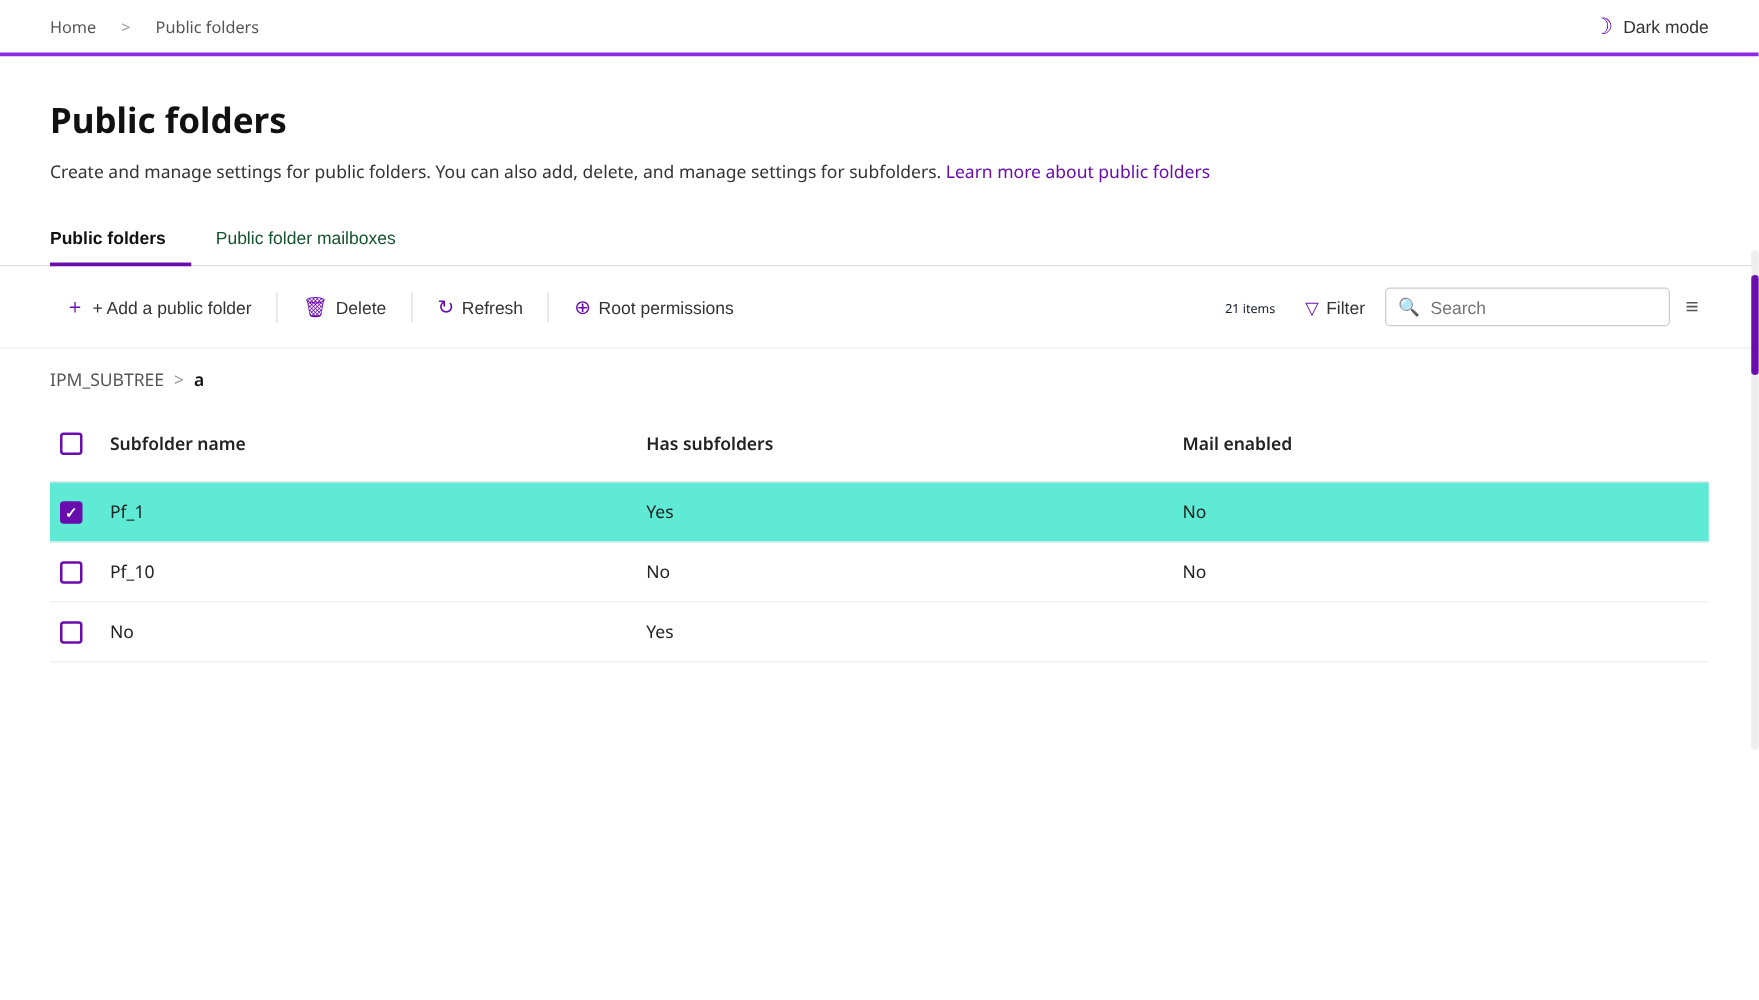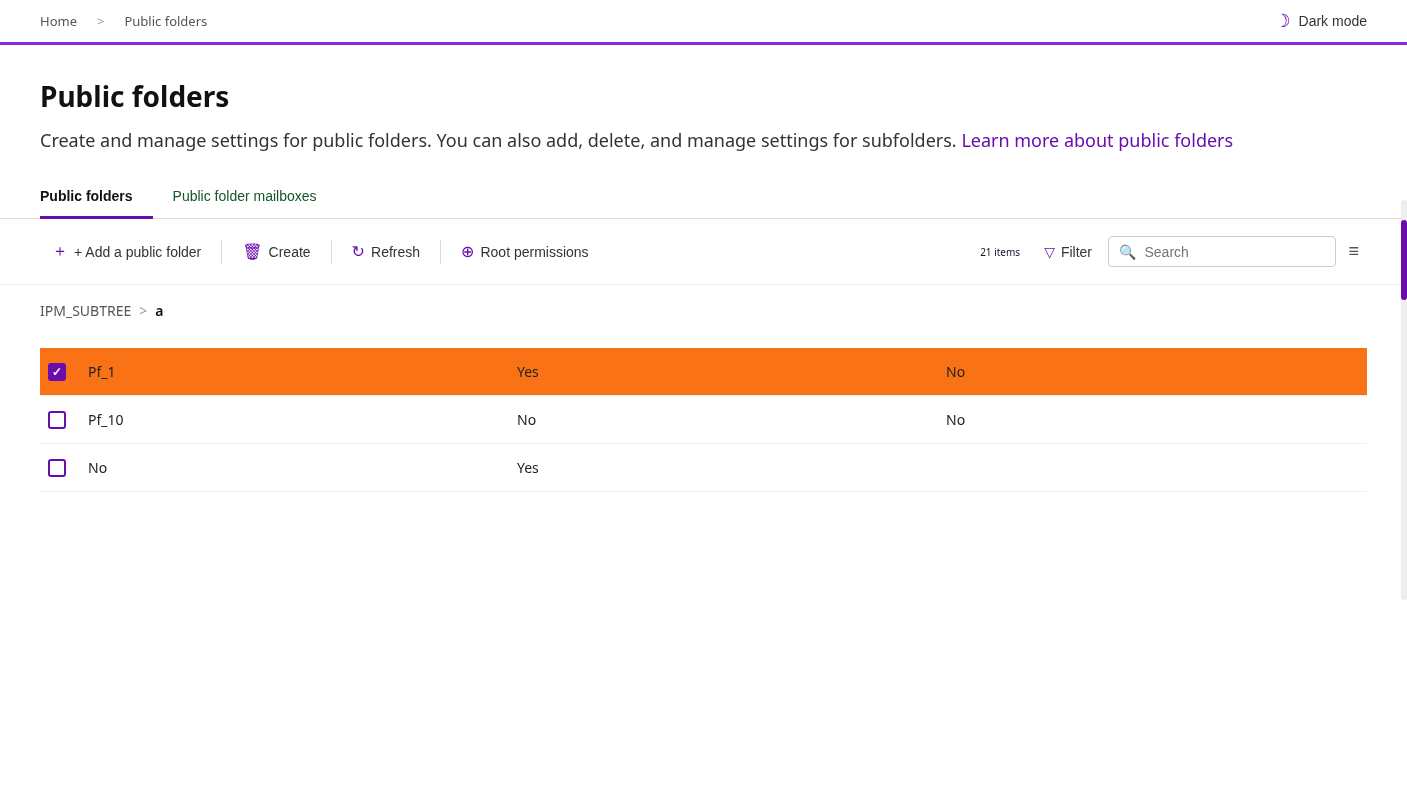--- a/index.html
+++ b/index.html
@@ -43,21 +43,21 @@
     .page-header {
       padding: 32px 40px 16px 40px;
     }
     .page-title {
       font-size: 28px;
       font-weight: 700;
       color: #111;
       margin-bottom: 12px;
     }
     .page-desc {
-      font-size: 18px;
+      font-size: 14px;
       color: #333;
       line-height: 1.5;
     }
     .page-desc a {
       color: #6a0dad;
       text-decoration: none;
     }
     .tabs {
       display: flex;
       gap: 0;
@@ -159,21 +159,21 @@
     }
     .content-area {
       padding: 16px 40px;
     }
     .path-breadcrumb {
       display: flex;
       align-items: center;
       gap: 8px;
       font-size: 14px;
       color: #333;
-      margin-bottom: 28px;
+      margin-bottom: 12px;
     }
     .path-breadcrumb .path-link {
       color: #555;
       text-decoration: none;
       cursor: pointer;
     }
     .path-breadcrumb .sep { color: #999; }
     .path-breadcrumb .current { font-weight: 600; color: #111; }
     .table-wrapper {
       width: 100%;
@@ -189,21 +189,21 @@
     }
     .table-row {
       display: grid;
       grid-template-columns: 40px 1fr 1fr 1fr;
       padding: 0;
       border-bottom: 1px solid #eee;
       align-items: center;
       min-height: 48px;
     }
     .table-row.selected {
-      background: #f97316;
+      background: #5eead4;
     }
     .table-cell {
       padding: 12px 8px;
       font-size: 14px;
       color: #222;
     }
     .checkbox {
       width: 18px;
       height: 18px;
       border: 2px solid #6a0dad;
@@ -273,21 +273,21 @@
 </div>
 
 <div class="toolbar">
   <button class="toolbar-btn">
     <span class="icon">＋</span>
     <span>+ Add a public folder</span>
   </button>
   <div class="toolbar-sep"></div>
   <button class="toolbar-btn">
     <span class="icon">🗑</span>
-    <span>Create</span>
+    <span>Delete</span>
   </button>
   <div class="toolbar-sep"></div>
   <button class="toolbar-btn">
     <span class="icon">↻</span>
     <span>Refresh</span>
   </button>
   <div class="toolbar-sep"></div>
   <button class="toolbar-btn">
     <span class="icon">⊕</span>
     <span>Root permissions</span>
@@ -310,20 +310,28 @@
 <div class="content-area">
 
   <div class="path-breadcrumb">
     <a href="#" class="path-link">IPM_SUBTREE</a>
     <span class="sep">&gt;</span>
     <span class="current">a</span>
   </div>
 
   <div class="table-wrapper">
 
+    <div class="table-header">
+      <div class="table-cell">
+        <div class="checkbox"></div>
+      </div>
+      <div class="table-cell">Subfolder name</div>
+      <div class="table-cell">Has subfolders</div>
+      <div class="table-cell">Mail enabled</div>
+    </div>
 
     <div class="table-row selected">
       <div class="table-cell">
         <div class="checkbox checked"></div>
       </div>
       <div class="table-cell">Pf_1</div>
       <div class="table-cell">Yes</div>
       <div class="table-cell">No</div>
     </div>
 

